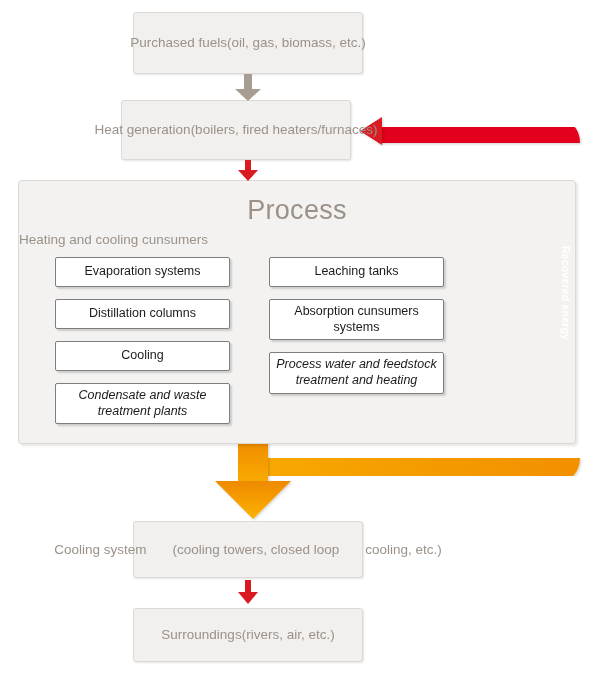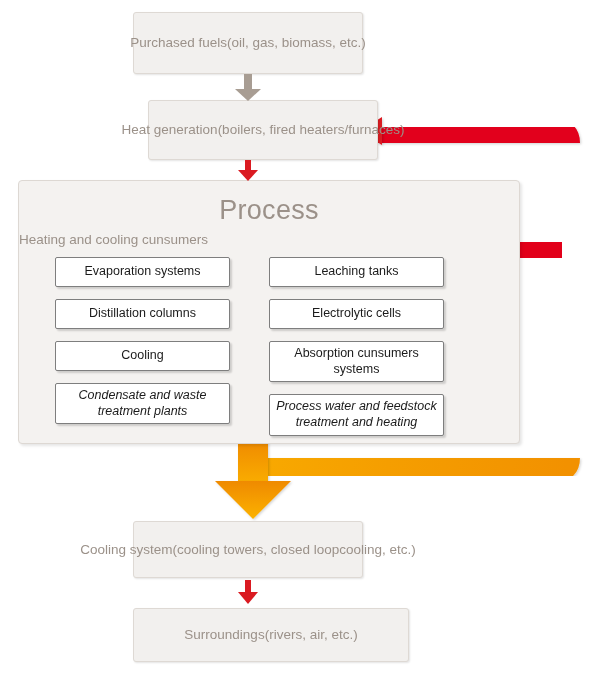--- a/index.html
+++ b/index.html
@@ -37,21 +37,21 @@
     line-height: 1.32;
     z-index: 6;
   }
   .stage-box .ln { display: block; white-space: nowrap; }
 
   
   #process-box {
     position: absolute;
     left: 18px;
     top: 180px;
-    width: 502px;
+    width: 558px;
     height: 264px;
     box-sizing: border-box;
     background: #f4f2f0;
     border: 1px solid #ddd8d3;
     border-radius: 4px;
     box-shadow: 2px 2px 3px rgba(0,0,0,0.10);
     z-index: 7;
   }
   #process-title {
     position: absolute;
@@ -183,50 +183,49 @@
 
       <path d="M 215 481 L 291 481 L 253 519 Z" fill="url(#gradOrangeV)" filter="url(#softShadow)"></path>
     </g>
   </svg>
 
   <div class="stage-box" id="box-purchased-fuels" style="left:133px; top:12px; width:230px; height:62px;">
     <span class="ln">Purchased fuels</span>
     <span class="ln">(oil, gas, biomass, etc.)</span>
   </div>
 
-  <div class="stage-box" id="box-heat-generation" style="left:148px; top:100px; width:230px; height:60px;">
+  <div class="stage-box" id="box-heat-generation" style="left:121px; top:100px; width:230px; height:60px;">
     <span class="ln">Heat generation</span>
     <span class="ln">(boilers, fired heaters/furnaces)</span>
   </div>
 
-  <div class="stage-box" id="box-cooling-system" style="left:133px; top:521px; width:230px; height:57px;">
+  <div class="stage-box" id="box-cooling-system" style="left:133px; top:521px; width:230px; height:57px;gap:26px;">
     <span class="ln">Cooling system</span>
     <span class="ln">(cooling towers, closed loop</span>
     <span class="ln">cooling, etc.)</span>
   </div>
 
-  <div class="stage-box" id="box-surroundings" style="left:133px; top:608px; width:276px; height:54px;">
+  <div class="stage-box" id="box-surroundings" style="left:133px; top:608px; width:230px; height:54px;">
     <span class="ln">Surroundings</span>
     <span class="ln">(rivers, air, etc.)</span>
   </div>
 
   <div id="process-box">
     <div id="process-title">Process</div>
     <div id="process-subtitle">Heating and cooling cunsumers</div>
 
     <div class="col" id="col-left">
       <div class="item-box">Evaporation systems</div>
       <div class="item-box">Distillation columns</div>
       <div class="item-box">Cooling</div>
       <div class="item-box two-line">Condensate and waste treatment plants</div>
     </div>
 
     <div class="col" id="col-right">
       <div class="item-box">Leaching tanks</div>
-      <div class="item-box">Electrolytic cells</div>
       <div class="item-box">Absorption cunsumers systems</div>
       <div class="item-box two-line">Process water and feedstock treatment and heating</div>
     </div>
   </div>
 
   <svg id="flow-top" style="position:absolute;left:0;top:0;pointer-events:none;" viewBox="0 0 600 674" width="600" height="674">
 
     <g>
       <rect x="244" y="74" width="8" height="17" fill="#a89d93"></rect>
       <path d="M 235 89 L 261 89 L 248 101 Z" fill="#a89d93"></path>

